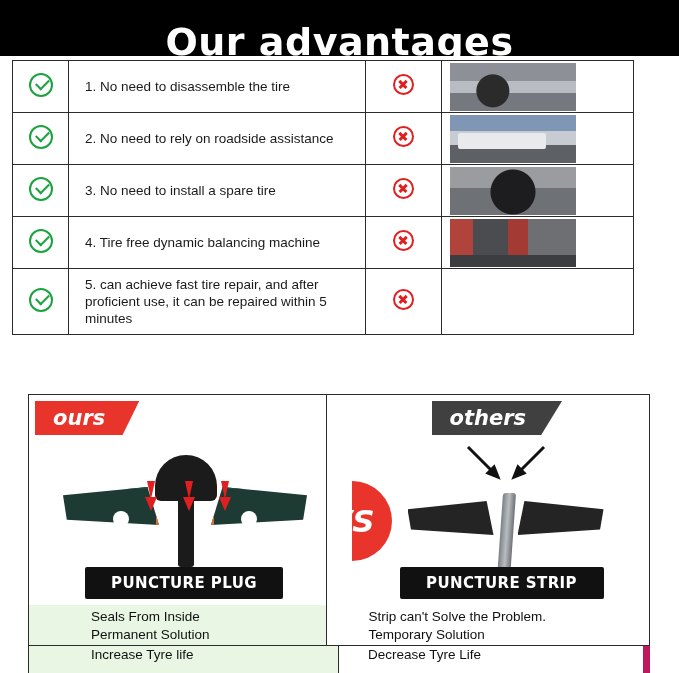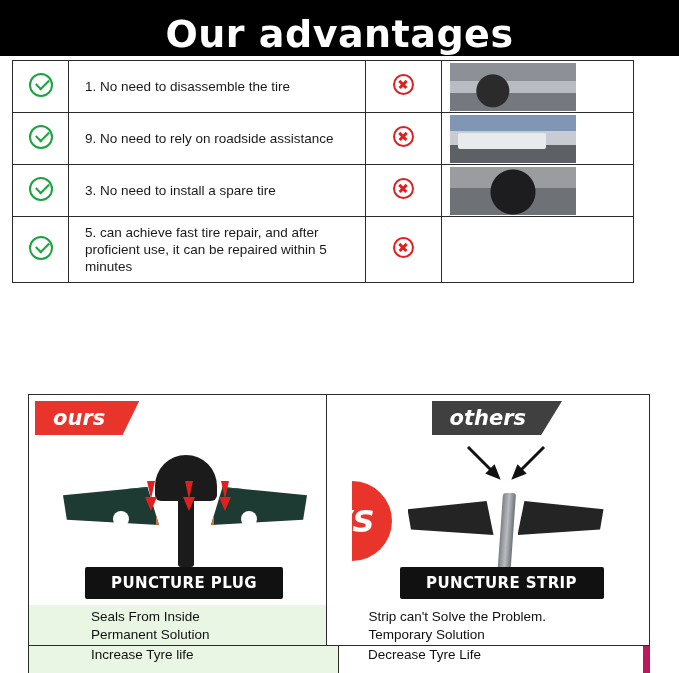--- a/index.html
+++ b/index.html
@@ -16,21 +16,21 @@
 
   
   .header {
     position: absolute;
     left: 0; top: 0;
     width: 679px; height: 56px;
     background: #000000;
   }
   .header-title {
     position: absolute;
-    left: 0; top: 8px;
+    left: 0; top: 16px;
     width: 679px; height: 40px;
     line-height: 52px;
     text-align: center;
     color: #ffffff;
     font-size: 38px;
     font-weight: bold;
     letter-spacing: 0.5px;
     font-family: "DejaVu Sans", sans-serif;
   }
 
@@ -338,41 +338,55 @@
     </td>
     <td class="col-img">
       <div class="photo p1"></div>
     </td>
   </tr>
   <tr class="row-2">
     <td class="col-check">
       <span class="tick"></span>
     </td>
     <td class="col-text">
-      <div class="adv-text">9. No need to rely on roadside assistance</div>
+      <div class="adv-text">2. No need to rely on roadside assistance</div>
     </td>
     <td class="col-cross">
       <span class="cross"></span>
     </td>
     <td class="col-img">
       <div class="photo p2"></div>
     </td>
   </tr>
   <tr class="row-3">
     <td class="col-check">
       <span class="tick"></span>
     </td>
     <td class="col-text">
       <div class="adv-text">3. No need to install a spare tire</div>
     </td>
     <td class="col-cross">
       <span class="cross"></span>
     </td>
     <td class="col-img">
       <div class="photo p3"></div>
+    </td>
+  </tr>
+  <tr class="row-4">
+    <td class="col-check">
+      <span class="tick"></span>
+    </td>
+    <td class="col-text">
+      <div class="adv-text">4. Tire free dynamic balancing machine</div>
+    </td>
+    <td class="col-cross">
+      <span class="cross"></span>
+    </td>
+    <td class="col-img">
+      <div class="photo p4"></div>
     </td>
   </tr>
   <tr class="row-5">
     <td class="col-check">
       <span class="tick"></span>
     </td>
     <td class="col-text">
       <div class="adv-text">5. can achieve fast tire repair, and after proficient use, it can be repaired within 5 minutes</div>
     </td>
     <td class="col-cross">

